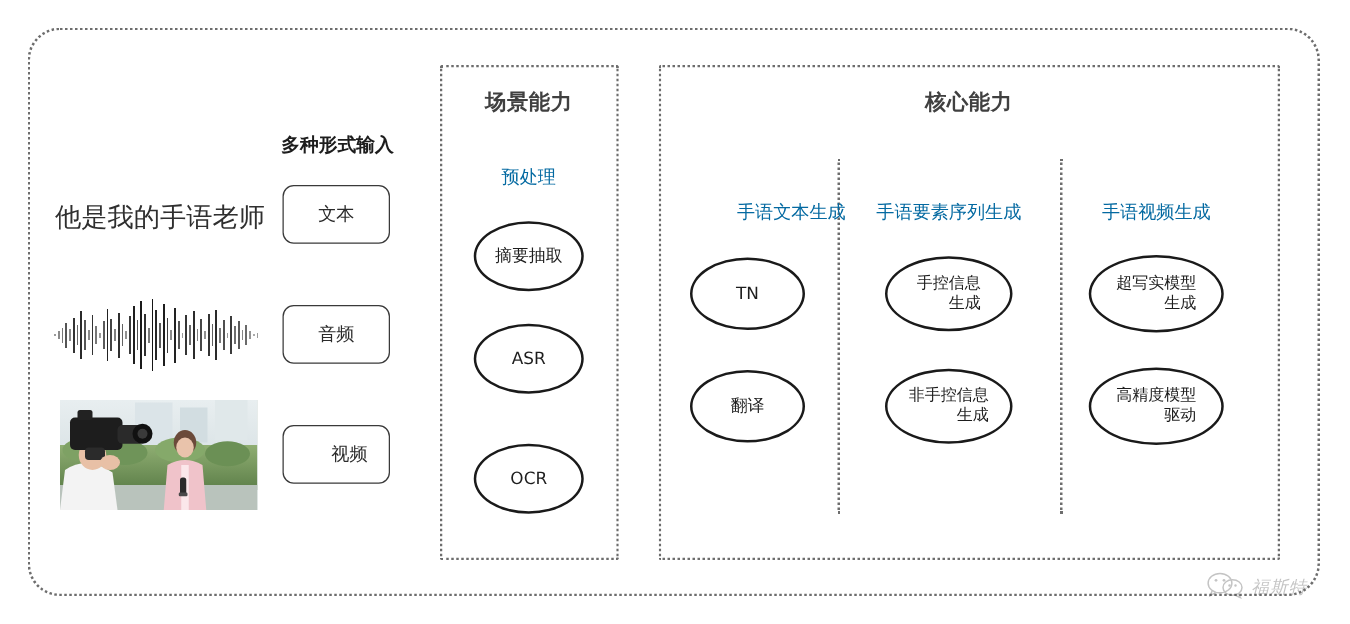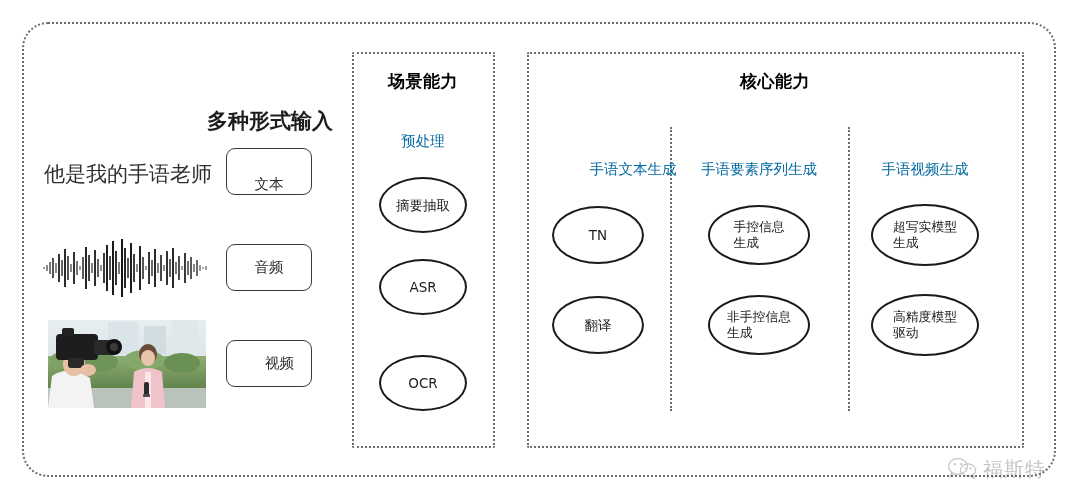--- a/index.html
+++ b/index.html
@@ -46,21 +46,21 @@
     border-left:2px dotted #6d6d6d;
   }
   #core-divider-1{ left:670px; }
   #core-divider-2{ left:848px; }
 
   
   .box-title{
     position:absolute;
     font-size:17px;
     font-weight:bold;
-    color:#000000;
+    color:#404040;
     letter-spacing:.5px;
     white-space:nowrap;
     transform:translateX(-50%);
   }
   #scene-title{ left:423px; top:70px; }
   #core-title { left:775px; top:70px; }
 
   .sub-label{
     position:absolute;
     font-size:14.5px;
@@ -70,21 +70,21 @@
   }
   #scene-sub{ left:423px; top:132px; }
   #core-col-label-0{ left:633px; top:160px; }
   #core-col-label-1{ left:759px; top:160px; }
   #core-col-label-2{ left:925px; top:160px; }
 
   #input-heading{
     position:absolute;
     left:270px; top:107px;
     transform:translateX(-50%);
-    font-size:21px;
+    font-size:15px;
     font-weight:bold;
     color:#1d1d1d;
     white-space:nowrap;
   }
 
   #input-sentence{
     position:absolute;
     left:128px; top:160px;
     transform:translateX(-50%);
     font-size:21px;
@@ -101,35 +101,35 @@
     box-sizing:border-box;
     border:1.6px solid #3a3a3a;
     border-radius:9px;
     background:#ffffff;
     display:flex;
     align-items:center;
     justify-content:center;
     font-size:14.5px;
     color:#2b2b2b;
   }
-  #modality-btn-0{ top:148px;align-items:flex-end; }
+  #modality-btn-0{ top:148px; }
   #modality-btn-1{ top:244px; }
   #modality-btn-2{ top:340px;padding-left:21px; }
 
   
   .ellipse-node{
     position:absolute;
     box-sizing:border-box;
     border:2.2px solid #1a1a1a;
     border-radius:50%;
     background:#ffffff;
     display:flex;
     align-items:center;
     justify-content:center;
-    text-align:left;
+    text-align:right;
     font-size:13px;
     line-height:1.22;
     color:#1d1d1d;
     transform:translate(-50%,-50%);
     white-space:pre-line;
   }
   .ellipse-sm{ width:88px; height:56px; font-size:13.5px; }
   .ellipse-md{ width:92px; height:58px; font-size:13.5px; }
   .ellipse-lg{ width:102px; height:60px; font-size:12.8px; }
   .ellipse-xl{ width:108px; height:62px; font-size:12.8px; }
@@ -154,24 +154,25 @@
   
   #watermark{
     position:absolute;
     right:34px; bottom:16px;
     display:flex;
     align-items:center;
     gap:6px;
     opacity:.32;
   }
   #watermark .wm-text{
-    font-size:20px;
+    font-size:14px;
     color:#4a4a4a;
     letter-spacing:1px;
     white-space:nowrap;
+    font-style:italic;
   }
 </style>
 </head>
 <body>
 
 <div id="canvas">
 
   <div class="outer-frame"></div>
 
   <div id="input-heading">多种形式输入</div>

